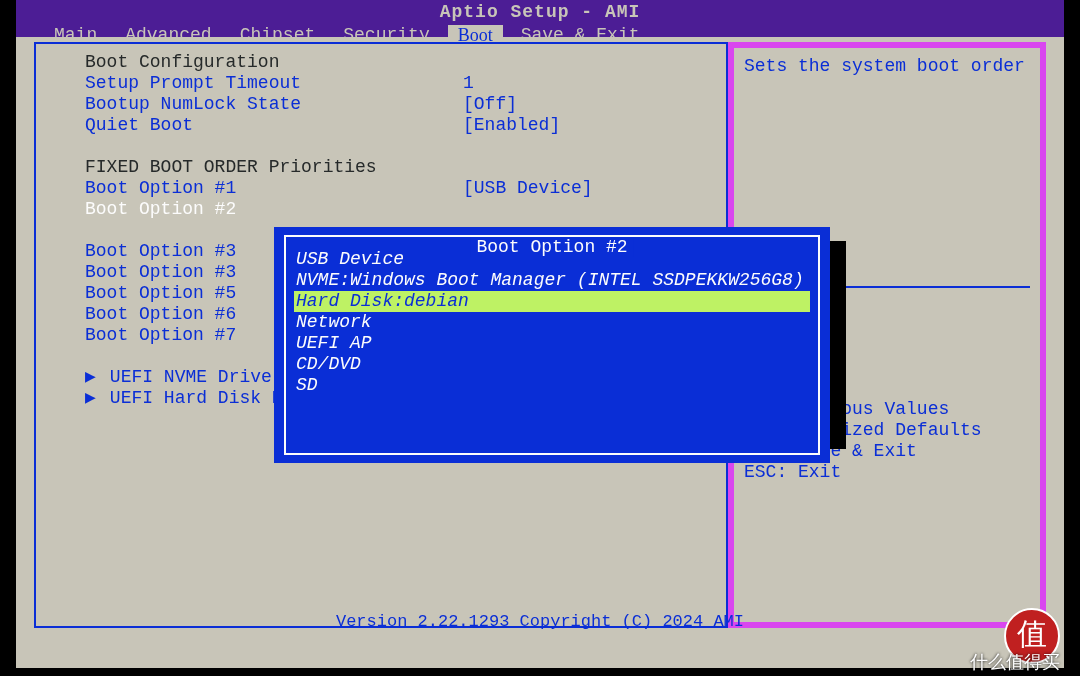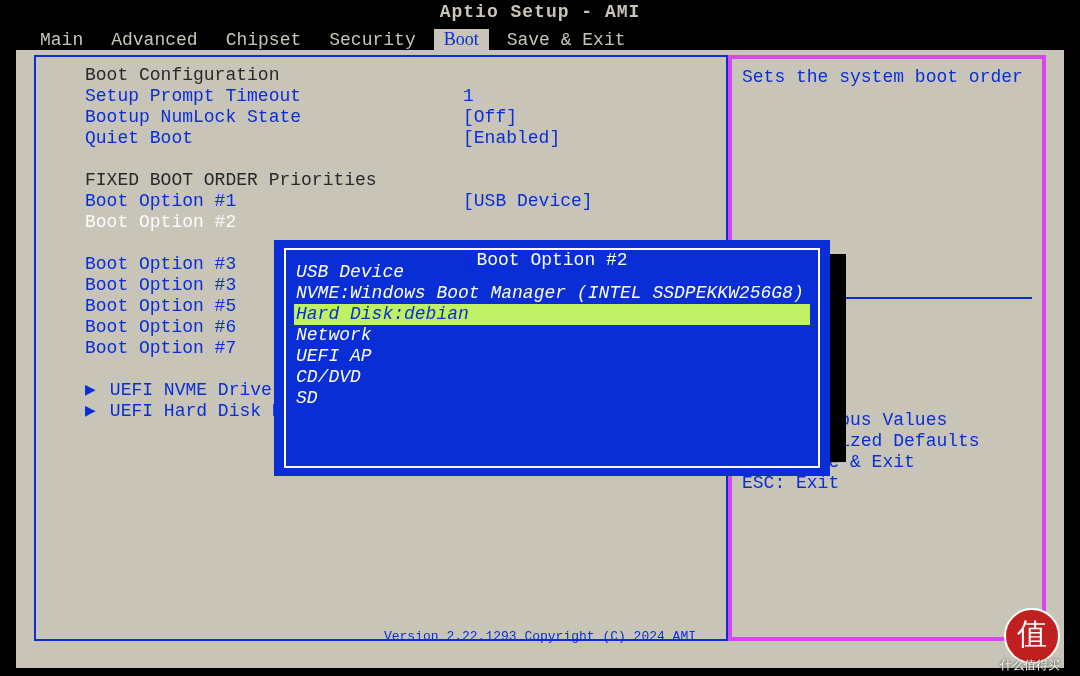--- a/index.html
+++ b/index.html
@@ -14,36 +14,36 @@
   }
   .bios-screen {
     position: absolute;
     left: 16px;
     top: 0;
     width: 1048px;
     height: 668px;
     background: #c8c5b8;
   }
   .top-bar {
-    background: #000000;
+    background: #4c1d95;
     color: #c8c5b8;
-    height: 50px;
+    height: 37px;
   }
   .title {
     text-align: center;
     padding-top: 2px;
     height: 25px;
     font-weight: bold;
     letter-spacing: 1px;
   }
   .menu-row {
     display: flex;
-    padding-left: 14px;
+    padding-left: 28px;
     height: 25px;
-    align-items: flex-end;
+    align-items: flex-start;
   }
   .menu-item {
     color: #c8c5b8;
     padding: 0 10px;
     margin-right: 8px;
   }
   .menu-item.active {
     background: #c8c5b8;
     color: #0a2ed6;
     font-family: Liberation Serif, serif;
@@ -61,21 +61,21 @@
     border: 2px solid #0a2ed6;
     background: #c8c5b8;
     padding: 8px 10px;
   }
   .right-panel {
     position: absolute;
     left: 712px;
     top: 5px;
     width: 318px;
     height: 586px;
-    border: 4px solid #d946ef;
+    border: 6px solid #d946ef;
     background: #c8c5b8;
     padding: 8px 10px;
   }
   .row { display: flex; height: 21px; line-height: 21px; white-space: pre; margin-left: 39px; }
   .label { width: 370px; }
   .value { flex: 1; }
   .header-text { color: #262a2a; }
   .option-text { color: #0a2ed6; gap: 8px; }
   .selected-row { background: #c8c5b8; color: #fcfcfc; }
   .arrow { color: #0a2ed6; margin-right: 6px; }
@@ -119,21 +119,21 @@
   }
   .popup-item { height: 21px; line-height: 21px; padding: 0 2px; }
   .popup-item.highlight { background: #bef264; color: #0a2ed6; }
 
   .footer {
     position: absolute;
     bottom: 2px;
     left: 0; right: 0;
     text-align: center;
     color: #0a2ed6;
-    font-size: 13px;
+    font-size: 17px;
   }
 
   
   .watermark {
     position: absolute;
     right: 20px;
     bottom: 12px;
     width: 56px; height: 56px;
     border-radius: 50%;
     border: 2px solid #fff;
@@ -141,21 +141,21 @@
     color: #fff;
     font-size: 30px;
     text-align: center;
     line-height: 52px;
   }
   .watermark-text {
     position: absolute;
     right: 20px;
     bottom: 2px;
     color: #fff;
-    font-size: 12px;
+    font-size: 18px;
     text-shadow: 0 0 3px #000;
   }
 </style>
 </head>
 <body>
 
 <div class="bios-screen">
 
   <div class="top-bar">
     <div class="title">Aptio Setup - AMI</div>

